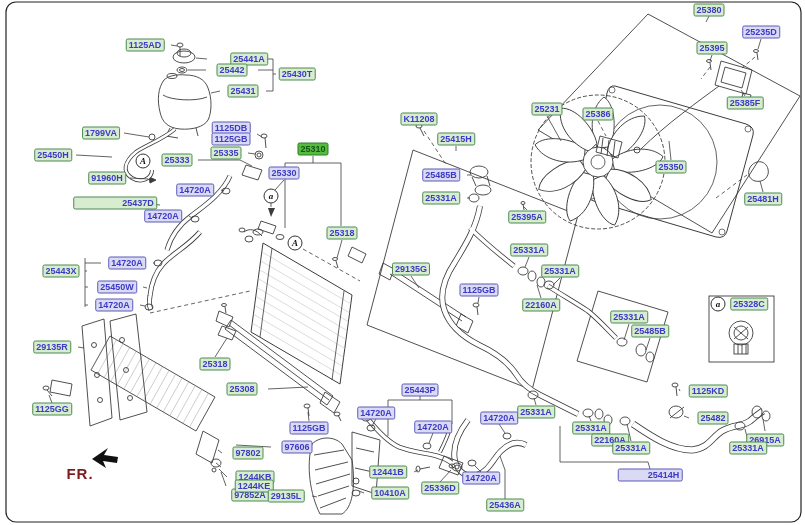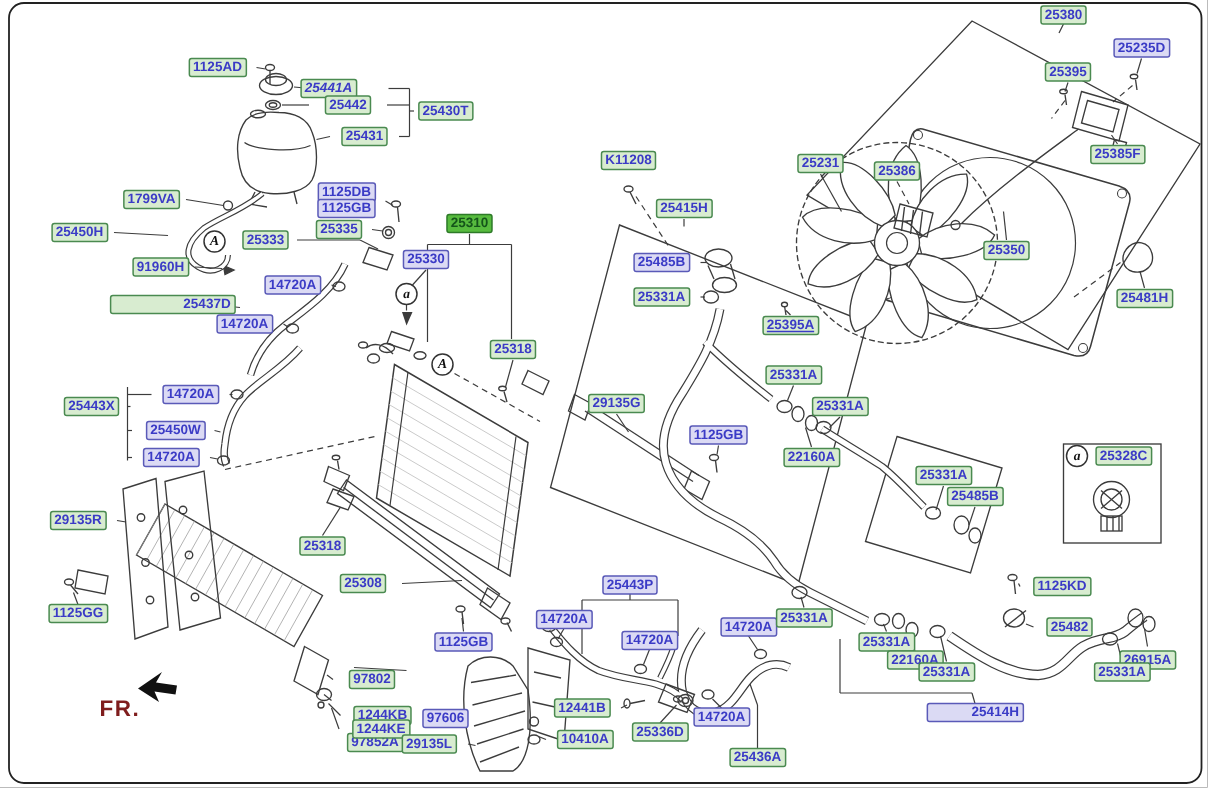--- a/index.html
+++ b/index.html
@@ -403,21 +403,21 @@
     <line x1="710" y1="67" x2="701" y2="79"></line>
   </g>
 
   <polygon points="268,208 275,208 271,217" fill="#3c3c3c"></polygon>
 
   <polygon points="92,459 108,448 104,455 118,457 117,463 103,461 106,468" fill="#111"></polygon>
 </svg>
 
   <div id="labels-layer">
       <div class="plabel lbl-g" style="left: 145px; top: 45px;">1125AD</div>
-      <div class="plabel lbl-g" style="left: 219px; top: 59px; font-style: italic;">25441A</div>
+      <div class="plabel lbl-g" style="left: 249px; top: 59px;">25441A</div>
       <div class="plabel lbl-g" style="left: 232px; top: 70px;">25442</div>
       <div class="plabel lbl-g" style="left: 297px; top: 74px;">25430T</div>
       <div class="plabel lbl-g" style="left: 243px; top: 91px;">25431</div>
       <div class="plabel lbl-g" style="left: 101px; top: 133px;">1799VA</div>
       <div class="plabel lbl-g" style="left: 53px; top: 155px;">25450H</div>
       <div class="plabel lbl-g" style="left: 107px; top: 178px;">91960H</div>
       <div class="plabel lbl-g" style="left: 177px; top: 160px;">25333</div>
       <div class="plabel lbl-g" style="left: 226px; top: 153px;">25335</div>
       <div class="plabel lbl-b" style="left: 231px; top: 128px;">1125DB</div>
       <div class="plabel lbl-b" style="left: 231px; top: 139px;">1125GB</div>
@@ -429,21 +429,21 @@
       <div class="plabel lbl-b" style="left: 163px; top: 216px;">14720A</div>
       <div class="plabel lbl-g" style="left: 61px; top: 271px;">25443X</div>
       <div class="plabel lbl-b" style="left: 127px; top: 263px;">14720A</div>
       <div class="plabel lbl-b" style="left: 117px; top: 287px;">25450W</div>
       <div class="plabel lbl-b" style="left: 114px; top: 305px;">14720A</div>
       <div class="plabel lbl-g" style="left: 52px; top: 347px;">29135R</div>
       <div class="plabel lbl-g" style="left: 215px; top: 364px;">25318</div>
       <div class="plabel lbl-g" style="left: 52px; top: 409px;">1125GG</div>
       <div class="plabel lbl-g" style="left: 242px; top: 389px;">25308</div>
       <div class="plabel lbl-b" style="left: 309px; top: 428px;">1125GB</div>
-      <div class="plabel lbl-b" style="left: 297px; top: 447px; margin-top: 32px;">97606</div>
+      <div class="plabel lbl-b" style="left: 297px; top: 447px;">97606</div>
       <div class="plabel lbl-g" style="left: 248px; top: 453px;">97802</div>
       <div class="plabel lbl-g" style="left: 250px; top: 467px; margin-top: 28px;">97852A</div>
       <div class="plabel lbl-g" style="left: 255px; top: 477px;">1244KB</div>
       <div class="plabel lbl-g" style="left: 254px; top: 486px;">1244KE</div>
       <div class="plabel lbl-g" style="left: 286px; top: 496px;">29135L</div>
       <div class="plabel lbl-g" style="left: 388px; top: 472px;">12441B</div>
       <div class="plabel lbl-g" style="left: 390px; top: 493px;">10410A</div>
       <div class="plabel lbl-g" style="left: 440px; top: 488px;">25336D</div>
       <div class="plabel lbl-b" style="left: 420px; top: 390px;">25443P</div>
       <div class="plabel lbl-b" style="left: 376px; top: 413px;">14720A</div>
@@ -453,25 +453,25 @@
       <div class="plabel lbl-b" style="left: 499px; top: 418px;">14720A</div>
       <div class="plabel lbl-g" style="left: 536px; top: 412px;">25331A</div>
       <div class="plabel lbl-g" style="left: 591px; top: 428px;">25331A</div>
       <div class="plabel lbl-g" style="left: 610px; top: 440px;">22160A</div>
       <div class="plabel lbl-g" style="left: 631px; top: 448px;">25331A</div>
       <div class="plabel lbl-b" style="left: 650px; top: 475px; padding-left: 29px;">25414H</div>
       <div class="plabel lbl-g" style="left: 713px; top: 418px;">25482</div>
       <div class="plabel lbl-g" style="left: 765px; top: 440px;">26915A</div>
       <div class="plabel lbl-g" style="left: 748px; top: 448px;">25331A</div>
       <div class="plabel lbl-g" style="left: 708px; top: 391px;">1125KD</div>
-      <div class="plabel lbl-g" style="left: 419px; top: 107px;">K11208</div>
+      <div class="plabel lbl-g" style="left: 419px; top: 119px;">K11208</div>
       <div class="plabel lbl-g" style="left: 456px; top: 139px;">25415H</div>
       <div class="plabel lbl-b" style="left: 441px; top: 175px;">25485B</div>
       <div class="plabel lbl-g" style="left: 441px; top: 198px;">25331A</div>
-      <div class="plabel lbl-g" style="left: 527px; top: 217px; text-decoration: underline;">25395A</div>
+      <div class="plabel lbl-g" style="left: 527px; top: 217px;">25395A</div>
       <div class="plabel lbl-g" style="left: 529px; top: 250px;">25331A</div>
       <div class="plabel lbl-g" style="left: 560px; top: 271px;">25331A</div>
       <div class="plabel lbl-g" style="left: 541px; top: 305px;">22160A</div>
       <div class="plabel lbl-g" style="left: 411px; top: 269px;">29135G</div>
       <div class="plabel lbl-b" style="left: 479px; top: 290px;">1125GB</div>
       <div class="plabel lbl-g" style="left: 629px; top: 317px;">25331A</div>
       <div class="plabel lbl-g" style="left: 650px; top: 331px;">25485B</div>
       <div class="plabel lbl-g" style="left: 749px; top: 304px;">25328C</div>
       <div class="plabel lbl-g" style="left: 709px; top: 10px;">25380</div>
       <div class="plabel lbl-b" style="left: 761px; top: 32px;">25235D</div>

